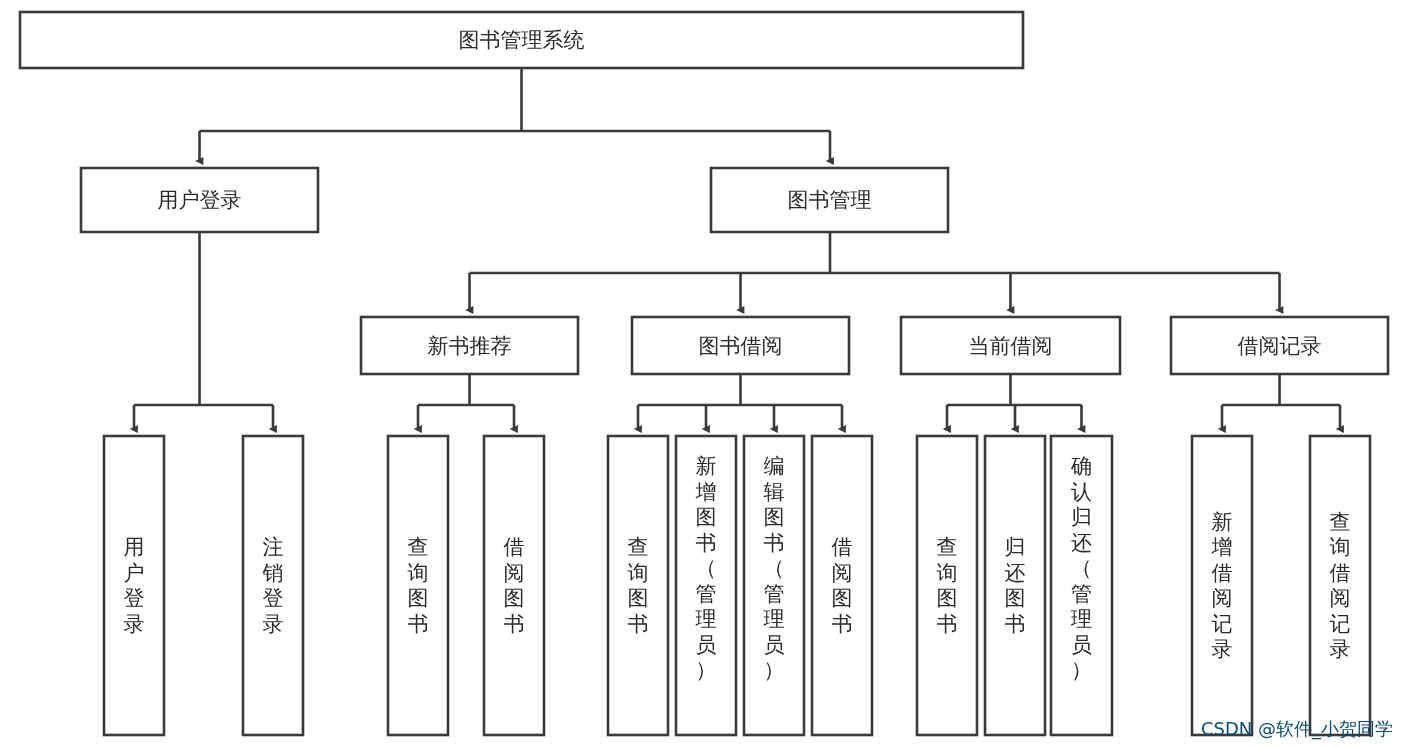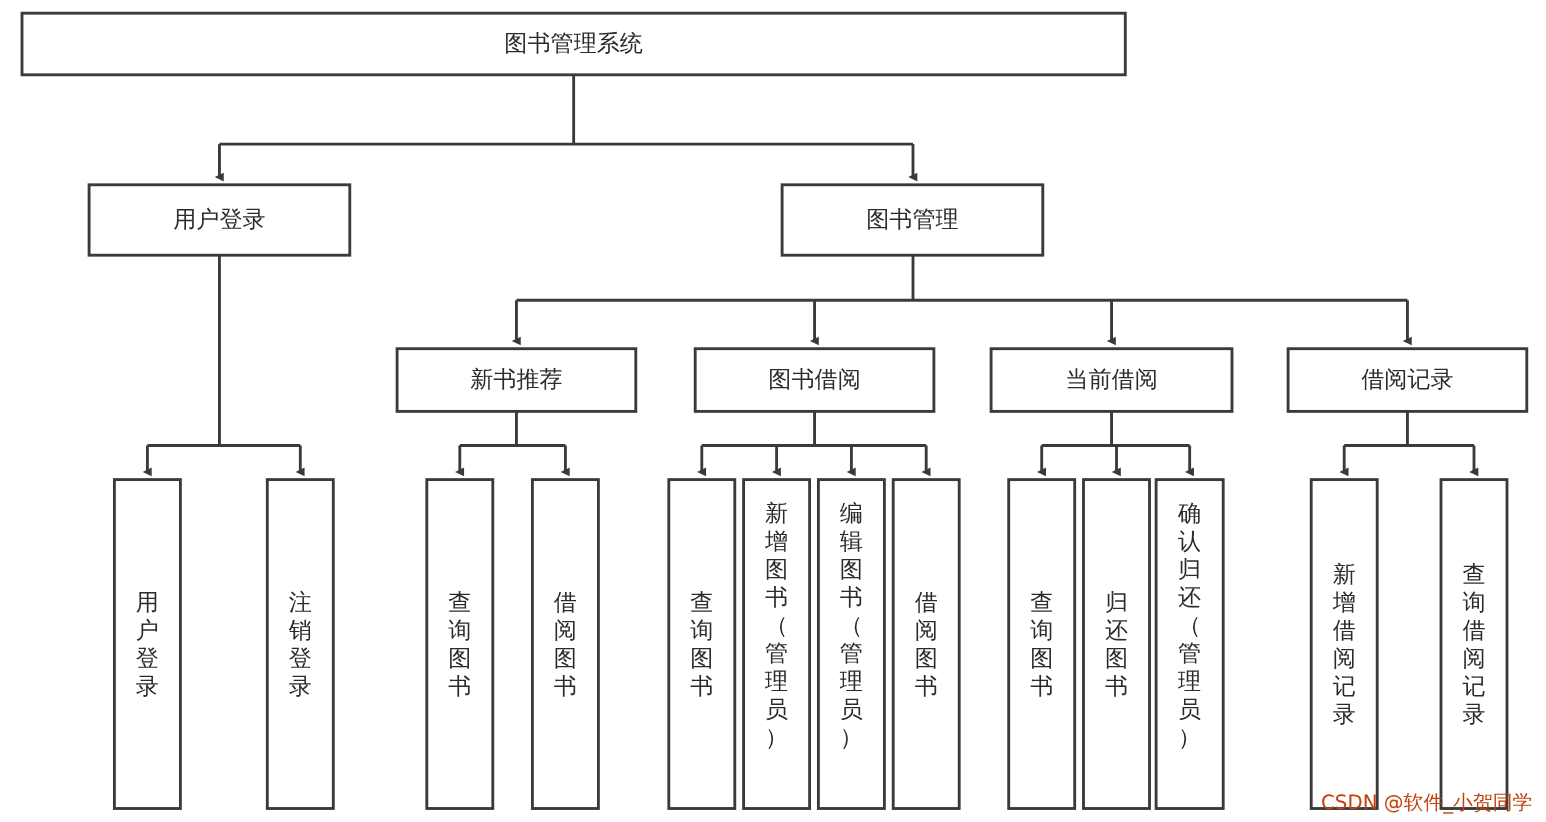--- a/index.html
+++ b/index.html
@@ -43,21 +43,21 @@
     stroke: #3a3a3a;
     stroke-width: 2.6;
     fill: none;
   }
   .watermark {
     position: absolute;
     right: 12px;
     bottom: 6px;
     font-family: "DejaVu Sans", "Liberation Sans", sans-serif;
     font-size: 18px;
-    color: #c2410c;
+    color: #0c4a6e;
     white-space: nowrap;
     pointer-events: none;
   }
 </style>
 </head>
 <body>
 
 <svg id="diagram" viewBox="0 0 1405 747">
   <defs>
     <marker id="arrowhead" markerWidth="9" markerHeight="9" refX="4.5" refY="4.3" orient="auto" markerUnits="userSpaceOnUse">

